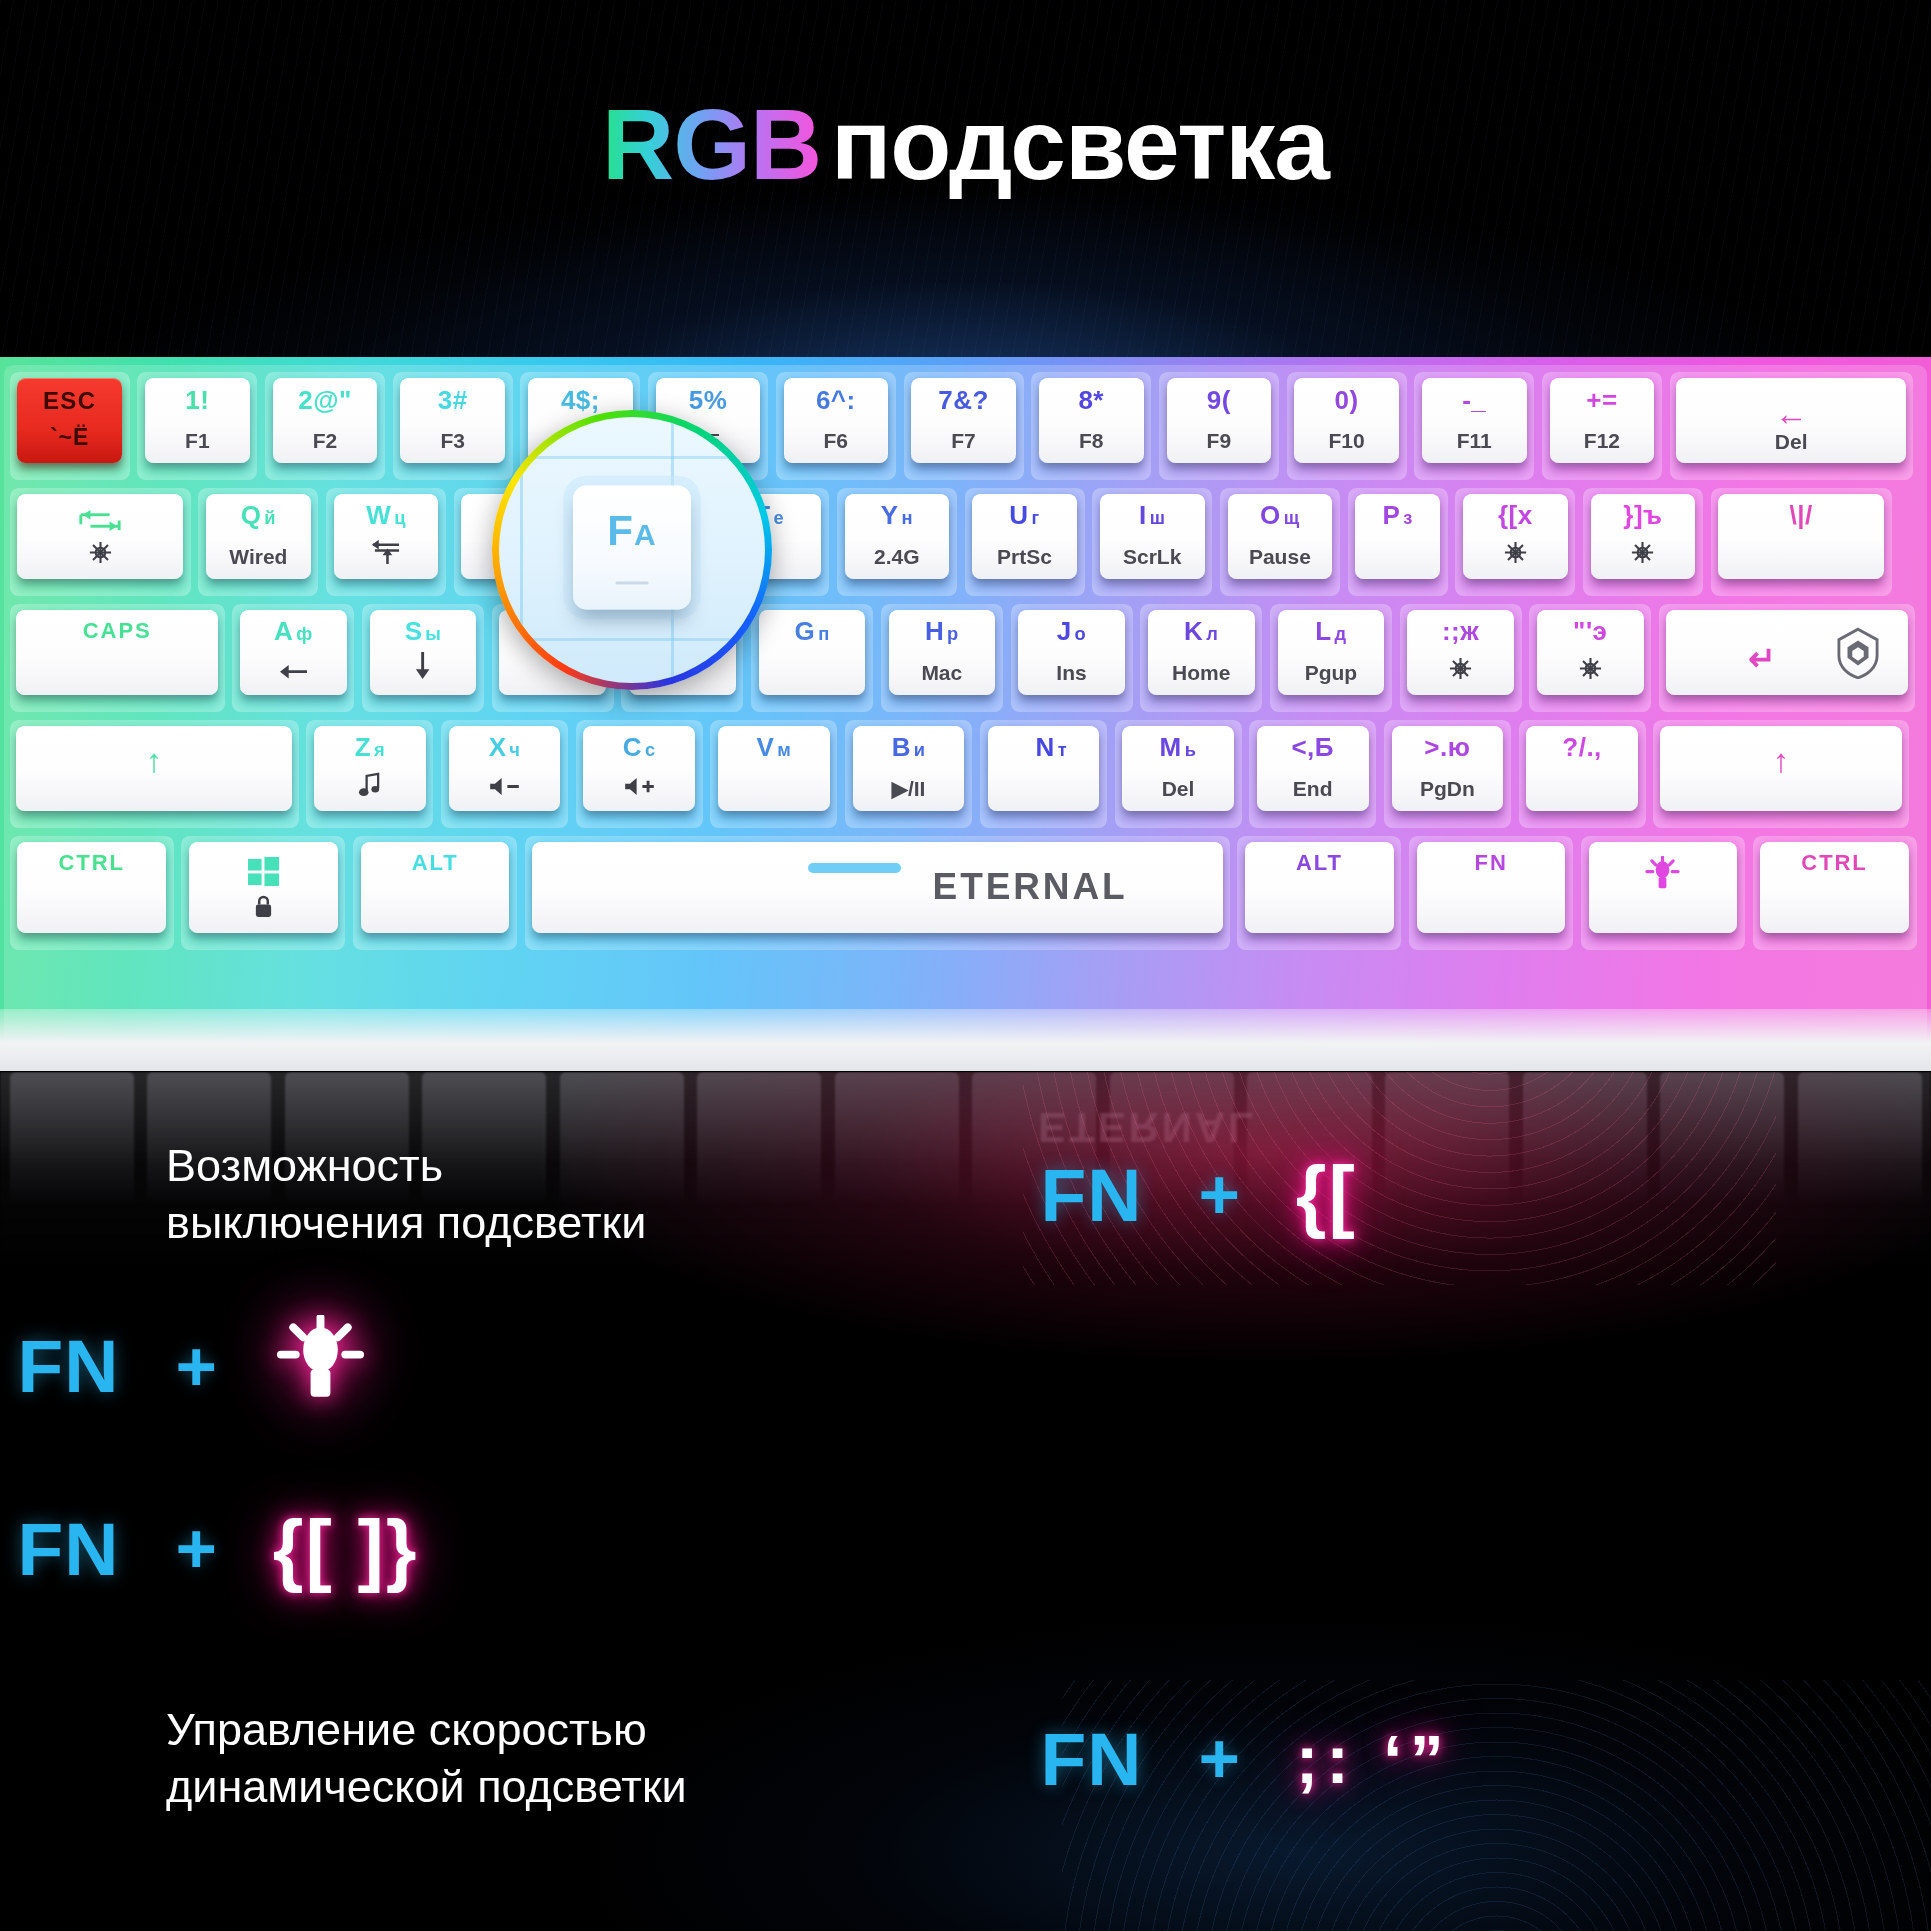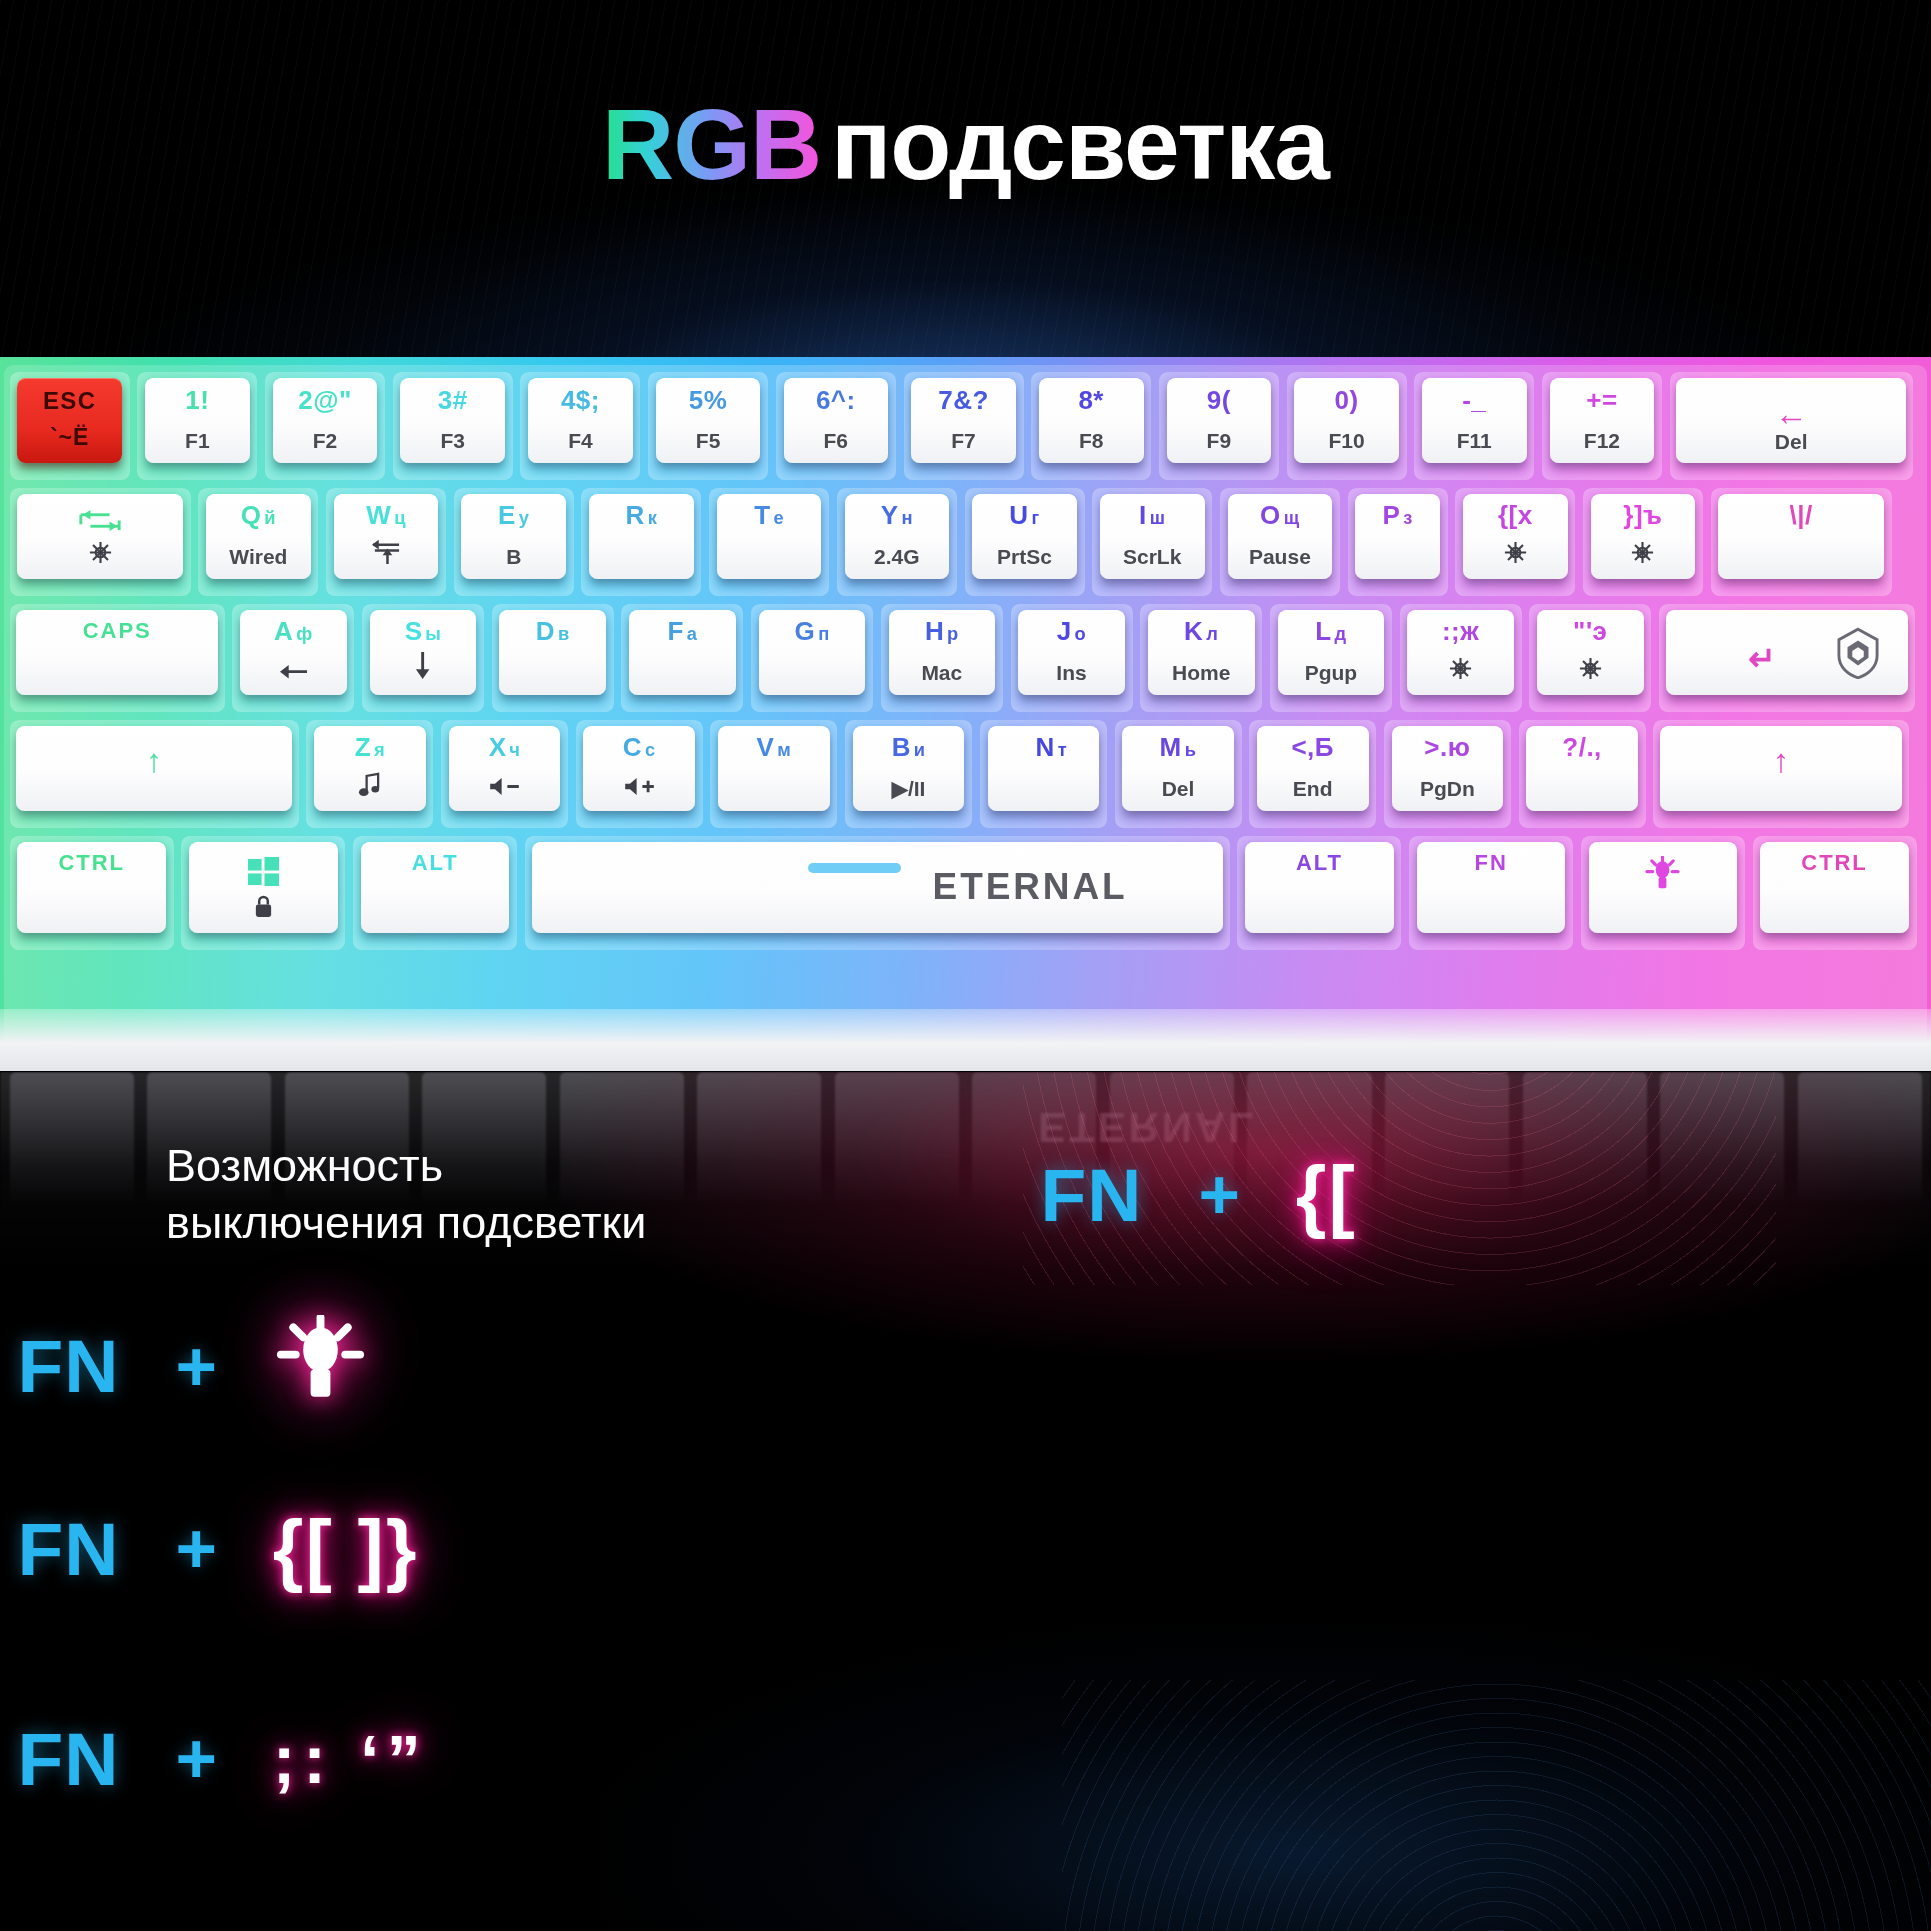--- a/index.html
+++ b/index.html
@@ -619,20 +619,29 @@
               </svg></div>
           </div>
         </div>
         <div class="cell" style="width: 164px;">
           <div class="key">
             <div class="lg2" style="color: rgb(225, 71, 183);">CTRL</div>
           </div>
         </div>
       </div>
 
+    <div class="mag">
+      <div class="mag-in">
+        <div class="mag-grid"></div>
+        <div class="mkey">
+          <div class="t"><span>F</span><span class="s">А</span></div>
+          <div class="dash"></div>
+        </div>
+      </div>
+    </div>
   </div>
 
   <div class="bottom">
     <div class="reflection">
       <div class="refl-keys">
         <i></i>
           <i></i>
           <i></i>
           <i></i>
           <i></i>
@@ -678,20 +687,21 @@
           </div>
         </div>
         <div class="feat" style="top: 404px; height: 145px;">
           <div class="combo">
             <span class="fnk">FN</span>
             <span class="plus">+</span>
             <span class="sym">{[ ]}</span>
           </div>
         </div>
         <div class="feat" style="top: 614px; height: 145px;">
+          <div class="txt">Управление скоростью<br>динамической подсветки</div>
           <div class="combo">
             <span class="fnk">FN</span>
             <span class="plus">+</span>
             <span class="sym small">;:  ‘”</span>
           </div>
         </div>
       </div>
   </div>
 
 </div>

